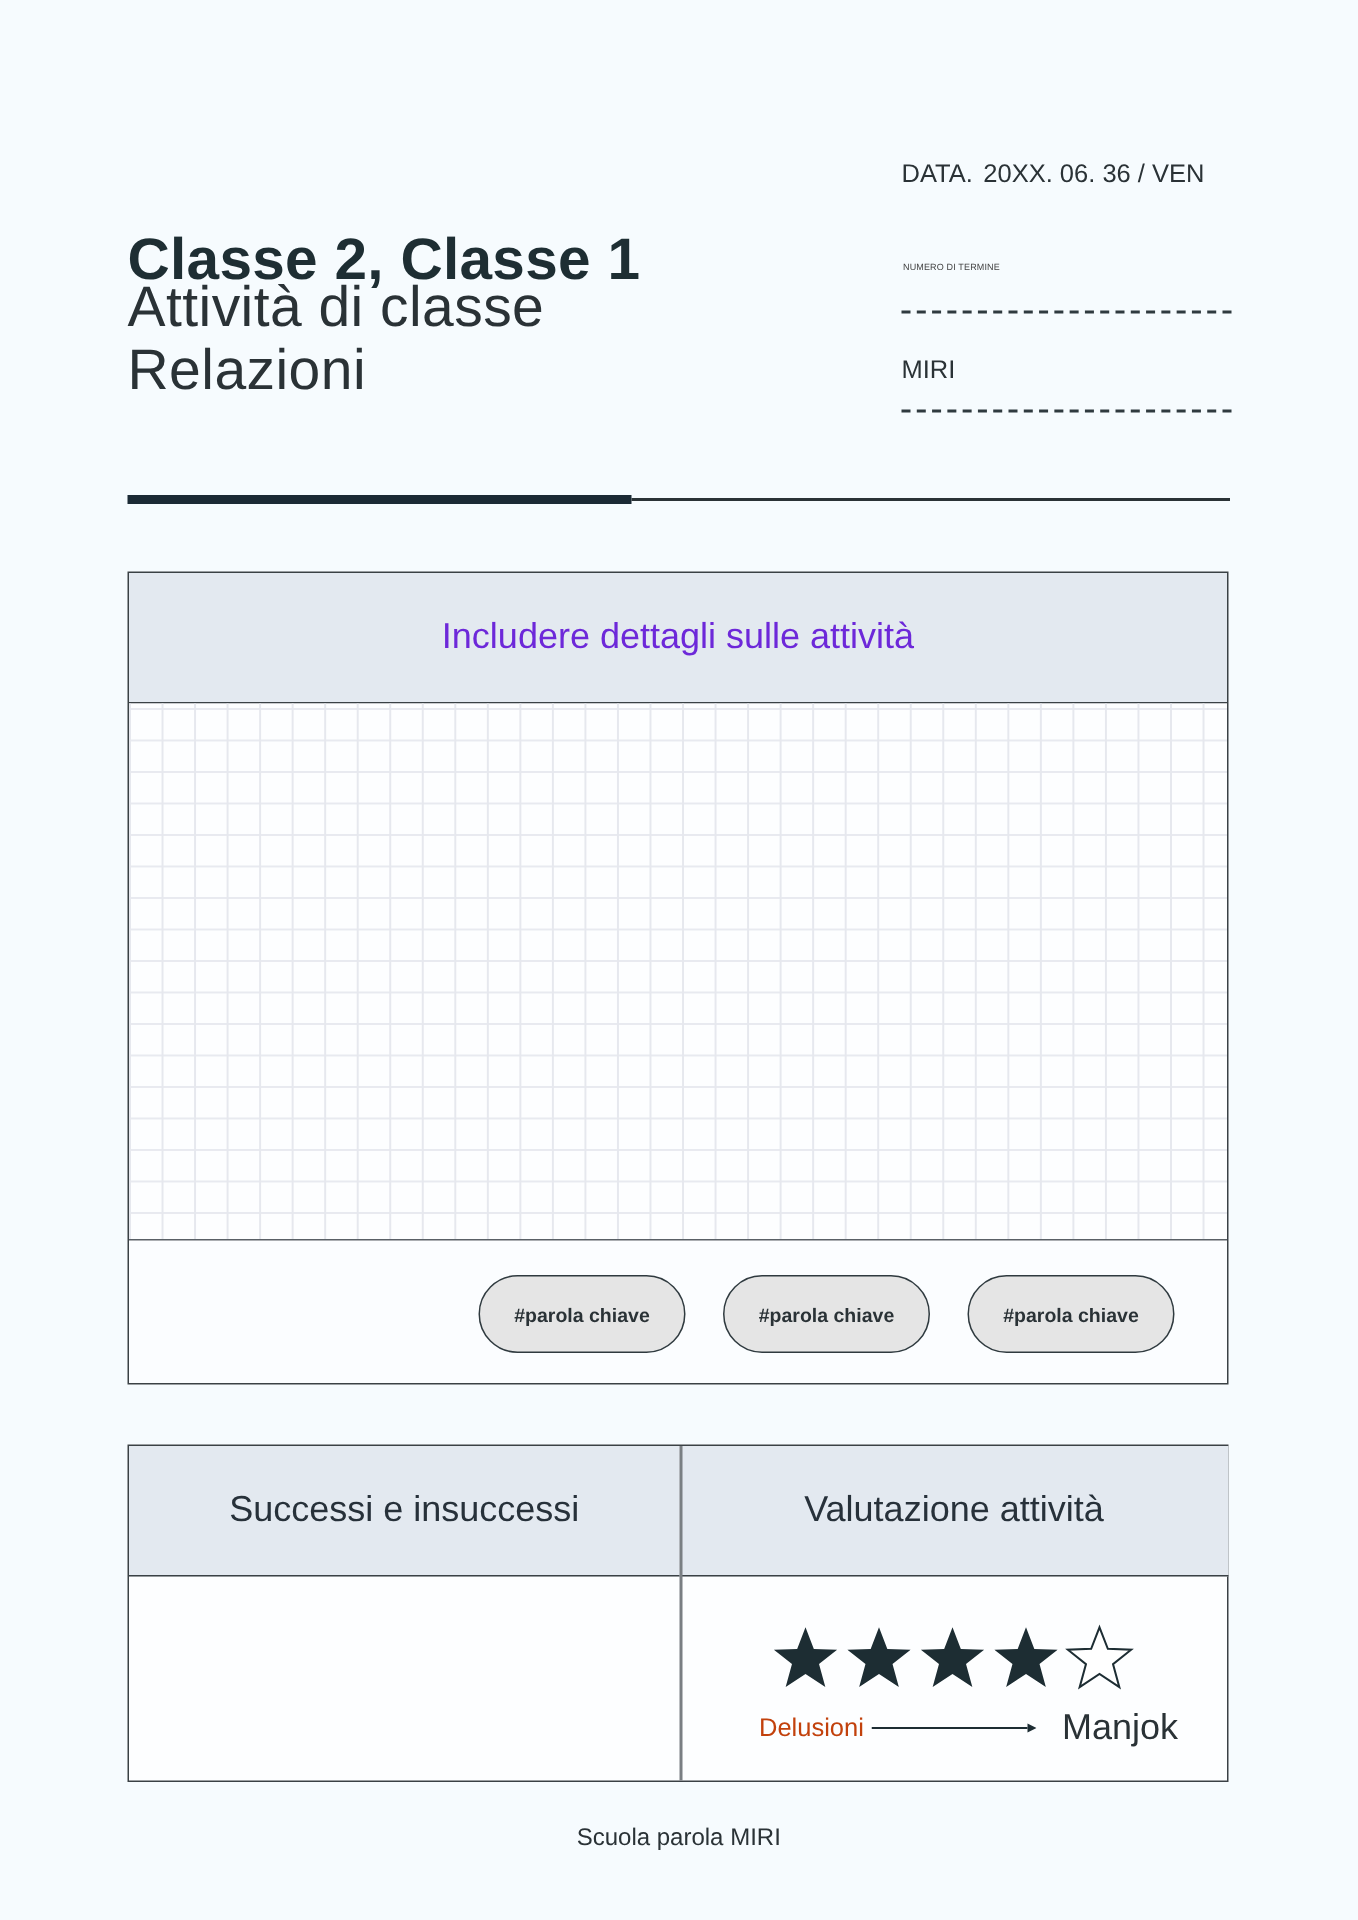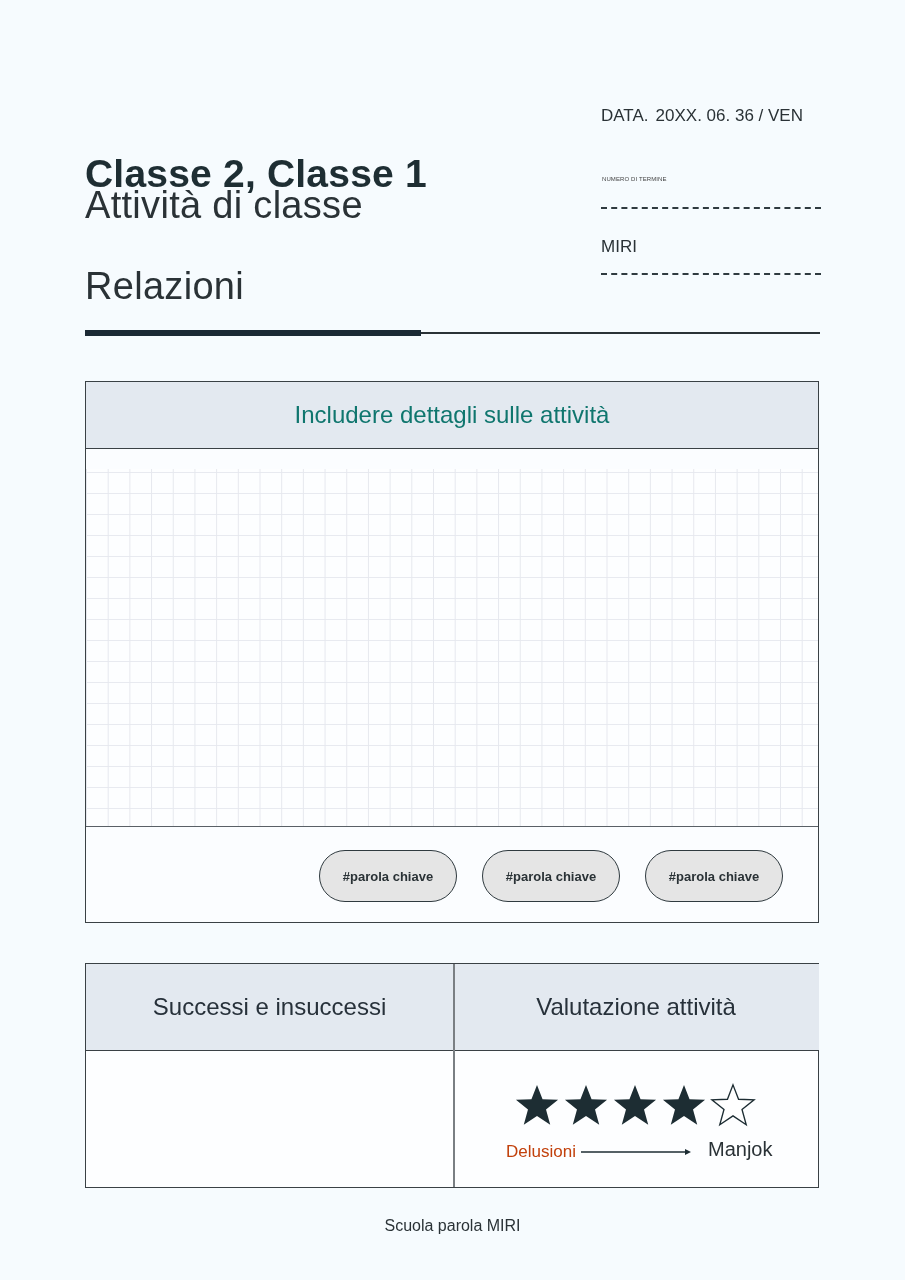--- a/index.html
+++ b/index.html
@@ -2,35 +2,35 @@
 <html><head>
 <meta charset="utf-8">
 <style>
   * { box-sizing: border-box; margin: 0; padding: 0; }
   html, body { width: 905px; height: 1280px; background: #f6fbfe; overflow: hidden; }
   body { position: relative; font-family: "Liberation Sans", "DejaVu Sans", sans-serif; color: #1f2d33; }
 
   .title-main { position: absolute; left: 85px; top: 120px; font-size: 39px; font-weight: bold; color: #1e2e33; letter-spacing: 0.2px; margin-top: 32px; }
   .title-sub { position: absolute; left: 85px; font-size: 38px; font-weight: normal; color: #2a3236; letter-spacing: 0.3px; }
   .title-sub.l1 { top: 184px; }
-  .title-sub.l2 { top: 226px; margin-top: 39px; }
+  .title-sub.l2 { top: 226px; }
 
   .date-row { position: absolute; left: 601px; top: 106px; font-size: 17px; color: #2a3236; white-space: nowrap; }
   .date-row .date-label { margin-right: 7px; }
   .term-label { position: absolute; left: 602px; top: 176px; font-size: 6px; color: #444; letter-spacing: 0.1px; }
   .dash-line { position: absolute; left: 601px; width: 220px; height: 0; border-top: 2px dashed #2f3a3f; }
   .dash-line.d1 { top: 207px; }
   .dash-line.d2 { top: 273px; }
   .name-label { position: absolute; left: 601px; top: 237px; font-size: 17px; color: #2a3236; }
 
   .rule-thick { position: absolute; left: 85px; top: 330px; width: 336px; height: 6px; background: #1b2a35; }
   .rule-thin { position: absolute; left: 421px; top: 332px; width: 399px; height: 2px; background: #2a3236; }
 
   .details-box { position: absolute; left: 85px; top: 381px; width: 734px; height: 542px; border: 1.5px solid #3a4145; background: #fbfdff; }
-  .details-header { position: absolute; left: 0; top: 0; width: 100%; height: 67px; background: #e3e9f0; border-bottom: 1.5px solid #3a4145; display: flex; align-items: center; justify-content: center; font-size: 24px; color: #0f766e; }
+  .details-header { position: absolute; left: 0; top: 0; width: 100%; height: 87px; background: #e3e9f0; border-bottom: 1.5px solid #3a4145; display: flex; align-items: center; justify-content: center; font-size: 24px; color: #6d28d9; }
   .grid-area { position: absolute; left: 0; top: 87px; width: 100%; height: 358px;
     background-color: #fdfeff;
     background-image:
       linear-gradient(to right, #e6e8ee 1px, transparent 1px),
       linear-gradient(to bottom, #e8eaf0 1px, transparent 1px);
     background-size: 21.7px 21px;
     background-position: 0px 3px;
     border-bottom: 1.5px solid #5a6066;
   }
   .summary-row { position: absolute; left: 0; top: 445px; width: 100%; height: 95px; }
@@ -43,21 +43,21 @@
   .eval-box { position: absolute; left: 85px; top: 963px; width: 734px; height: 225px; border: 1.5px solid #3a4145; background: #fdfeff; }
   .eval-header { position: absolute; top: 0; height: 87px; background: #e3e9f0; border-bottom: 1.5px solid #3a4145; display: flex; align-items: center; justify-content: center; font-size: 24px; color: #27313a; }
   .eval-header.h1 { left: 0; width: 367px; }
   .eval-header.h2 { left: 367px; width: 366px; }
   .eval-divider { position: absolute; left: 367px; top: 0; width: 1.5px; height: 100%; background: #7a7f83; }
 
   .stars { position: absolute; left: 428px; top: 118px; display: flex; gap: 3px; }
   .star { width: 46px; height: 46px; }
   .scale-low { position: absolute; left: 420px; top: 178px; font-size: 17px; color: #c2410c; }
   .scale-arrow { position: absolute; left: 495px; top: 184px; width: 110px; height: 8px; }
-  .scale-high { position: absolute; left: 622px; top: 174px; font-size: 20px; color: #2a3236; }
+  .scale-high { position: absolute; left: 622px; top: 174px; font-size: 24px; color: #2a3236; }
 
   .footer { position: absolute; left: 0; top: 1217px; width: 905px; text-align: center; font-size: 16px; color: #2a3236; }
 </style>
 </head>
 <body>
 
 <div class="title-main">Classe 2, Classe 1</div>
 <div class="title-sub l1">Attività di classe</div>
 <div class="title-sub l2">Relazioni</div>
 

